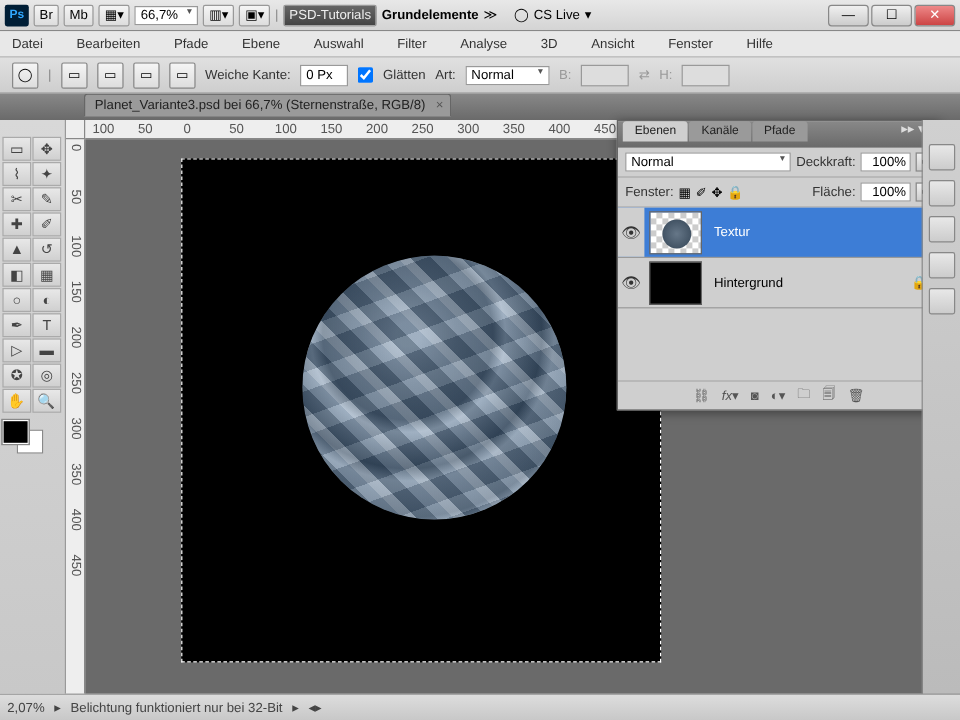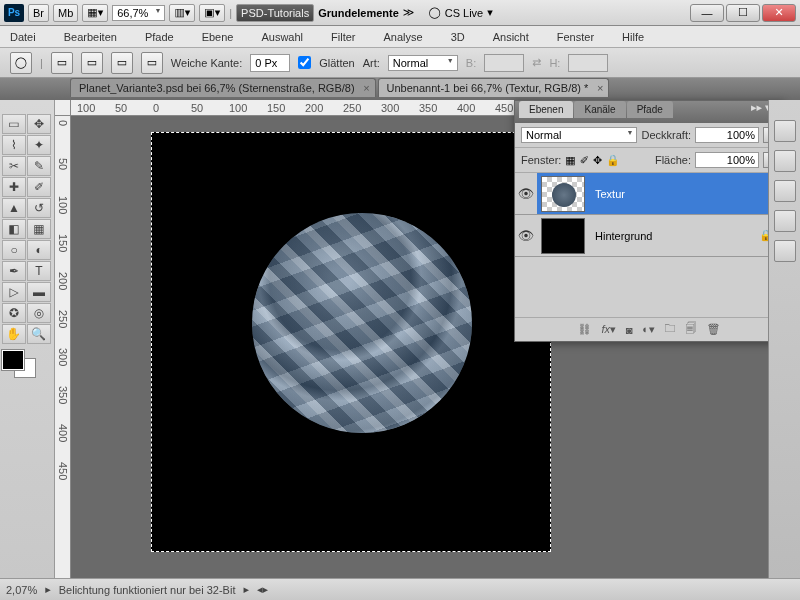--- a/index.html
+++ b/index.html
@@ -38,21 +38,21 @@
 .stage{position:absolute;top:32px;left:96px;width:400px;height:420px;background:#000;border:1px dashed #fff}
 .circle{position:absolute;top:80px;left:100px;width:220px;height:220px;border-radius:50%;background:radial-gradient(circle at 40% 30%,#9ab 5%,#678 20%,#456 35%,#9ab 40%,#345 55%,#89a 60%,#567 75%,#abc 80%,#456 95%);overflow:hidden}
 .circle::before{content:"";position:absolute;inset:0;background:repeating-linear-gradient(45deg,rgba(220,230,240,.3) 0 8px,rgba(50,70,90,.4) 8px 20px,rgba(150,170,190,.3) 20px 30px),repeating-linear-gradient(-20deg,rgba(200,210,225,.25) 0 15px,rgba(40,55,75,.35) 15px 35px);border-radius:50%}
 .rpanel{position:absolute;top:0;right:16px;width:270px;background:#cfcfcf;border:1px solid #666;box-shadow:0 2px 8px rgba(0,0,0,.4)}
 .ptabs{height:22px;background:linear-gradient(#888,#6a6a6a);display:flex;align-items:flex-start;padding-left:4px}
 .ptab{padding:3px 10px;background:#9a9a9a;margin-right:1px;border-top-left-radius:3px;border-top-right-radius:3px;color:#222;font-size:10px}
 .ptab.active{background:#cfcfcf}
 .ptabs .pmenu{margin-left:auto;color:#ddd;padding:0 6px}
 .prow{display:flex;align-items:center;padding:4px 6px;gap:4px;border-bottom:1px solid #aaa}
 .prow .dd{flex:1}
-.pct{background:#fff;border:1px solid #999;width:64px;padding:1px 3px;text-align:right}
+.pct{background:#fff;border:1px solid #999;width:42px;padding:1px 3px;text-align:right}
 .arr{width:14px;height:16px;background:linear-gradient(#f0f0f0,#ccc);border:1px solid #888;font-size:7px;display:flex;align-items:center;justify-content:center}
 .layers{background:#cfcfcf}
 .layer{display:flex;align-items:center;height:42px;border-bottom:1px solid #999}
 .layer.sel{background:#3d7dd6;color:#fff}
 .eye{width:22px;text-align:center;font-size:13px;color:#333}
 .layer.sel .eye{color:#333;background:#cfcfcf;height:100%;display:flex;align-items:center;justify-content:center}
 .thumb{width:44px;height:36px;margin:0 4px;border:1px solid #666;background:#fff;position:relative}
 .thumb.tex{background:repeating-conic-gradient(#ccc 0 25%,#fff 0 50%) 0 0/10px 10px}
 .thumb.tex::after{content:"";position:absolute;top:6px;left:10px;width:24px;height:24px;border-radius:50%;background:radial-gradient(#678,#345)}
 .thumb.bg{background:#000}
@@ -120,21 +120,20 @@
   <div class="dd" style="min-width:70px">Normal</div>
   <label style="color:#999">B:</label>
   <input class="txt-in" disabled="" style="background: rgb(221, 221, 221);">
   <span style="color:#999">⇄</span>
   <label style="color:#999">H:</label>
   <input class="txt-in" disabled="" style="background: rgb(221, 221, 221);">
 </div>
 
 <div class="tabar">
   <div class="dtab">Planet_Variante3.psd bei 66,7% (Sternenstraße, RGB/8)</div>
-  <div class="dtab active">Unbenannt-1 bei 66,7% (Textur, RGB/8) *</div>
 </div>
 
 <div class="main">
   <div class="toolbox">
     <div class="trow">
         <div class="tool">▭</div>
         <div class="tool">✥</div>
       </div>
     <div class="trow">
         <div class="tool">⌇</div>

